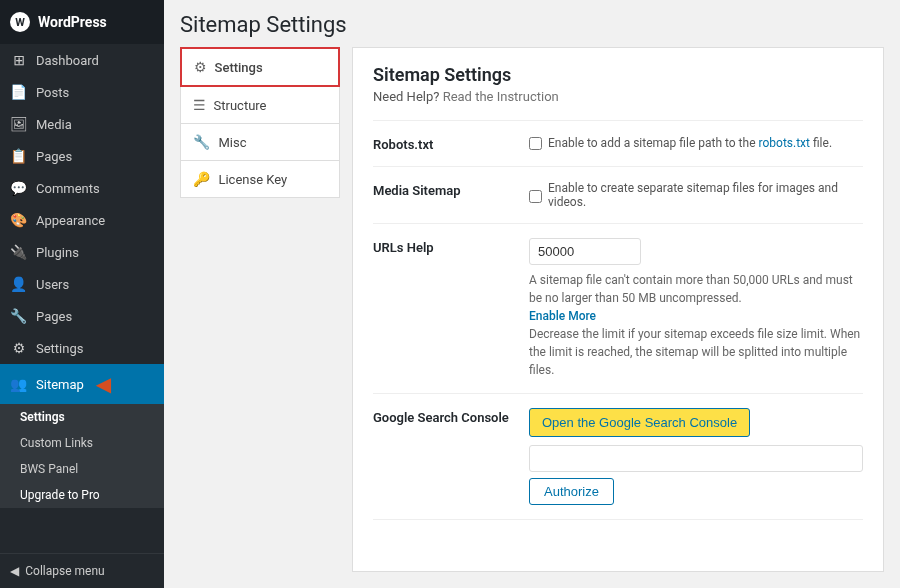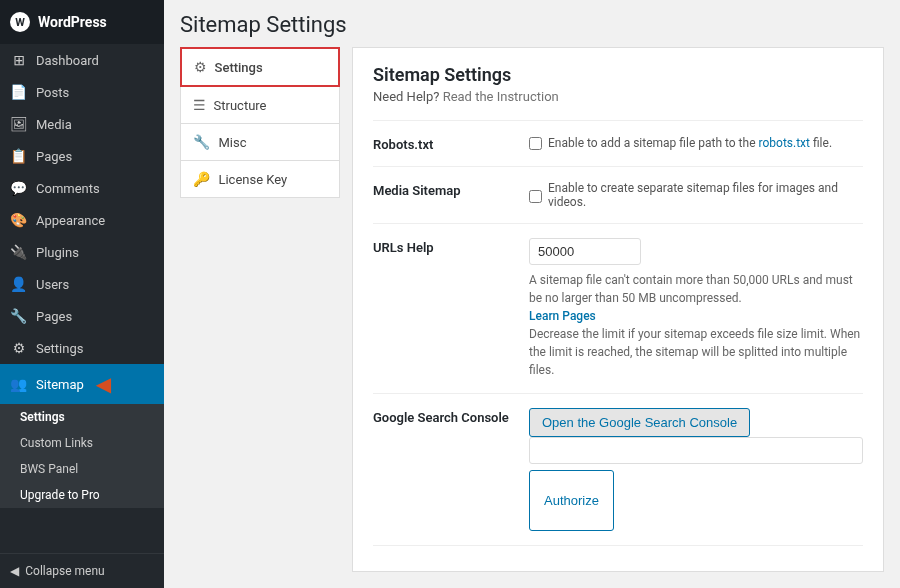--- a/index.html
+++ b/index.html
@@ -46,24 +46,24 @@
     .settings-control { flex: 1; }
 
     .checkbox-row { display: flex; align-items: center; gap: 6px; font-size: 12px; color: #555; }
     .checkbox-row input[type=checkbox] { margin-top: 2px; flex-shrink: 0; }
     .checkbox-row a { color: #0073aa; text-decoration: none; }
 
     .url-input { border: 1px solid #ddd; border-radius: 3px; padding: 5px 8px; width: 112px; font-size: 13px; color: #333; }
     .url-limit-desc { font-size: 12px; color: #666; margin-top: 6px; line-height: 1.5; }
     .url-limit-desc a { color: #0073aa; text-decoration: none; font-weight: 500; }
 
-    .gsc-button { background: #e5e5e5; border: 1px solid #0073aa; color: #0073aa; padding: 6px 12px; border-radius: 3px; font-size: 13px; cursor: pointer; }
+    .gsc-button { background: #fde047; border: 1px solid #0073aa; color: #0073aa; padding: 6px 12px; border-radius: 3px; font-size: 13px; cursor: pointer; margin-bottom: 8px; }
 
     .auth-input { border: 1px solid #ddd; border-radius: 3px; padding: 5px 8px; width: 100%; font-size: 13px; color: #333; margin-bottom: 6px; }
-    .authorize-button { background: #fff; border: 1px solid #0073aa; color: #0073aa; padding: 22px 14px; border-radius: 3px; font-size: 13px; cursor: pointer; }
+    .authorize-button { background: #fff; border: 1px solid #0073aa; color: #0073aa; padding: 5px 14px; border-radius: 3px; font-size: 13px; cursor: pointer; }
 
     
     .sitemap-arrow { color: #d54e21; font-size: 20px; margin-left: 4px; }
   </style>
 </head>
 <body>
 
 <nav class="sidebar">
   <div class="sidebar-logo">
     <div class="wp-icon">W</div>
@@ -188,21 +188,21 @@
           </div>
         </div>
 
         <div class="settings-row">
           <div class="settings-label">URLs Help</div>
           <div class="settings-control">
             <input type="text" class="url-input" value="50000" style="">
             <div class="url-limit-desc">
               <span>A sitemap file can't contain more than 50,000 URLs and must be no larger than 50 MB uncompressed.</span>
               <br>
-              <a href="#">Learn Pages</a>
+              <a href="#">Enable More</a>
               <br>
               <span>Decrease the limit if your sitemap exceeds file size limit. When the limit is reached, the sitemap will be splitted into multiple files.</span>
             </div>
           </div>
         </div>
 
         <div class="settings-row">
           <div class="settings-label">
             <span>Google Search Console</span>
           </div>

